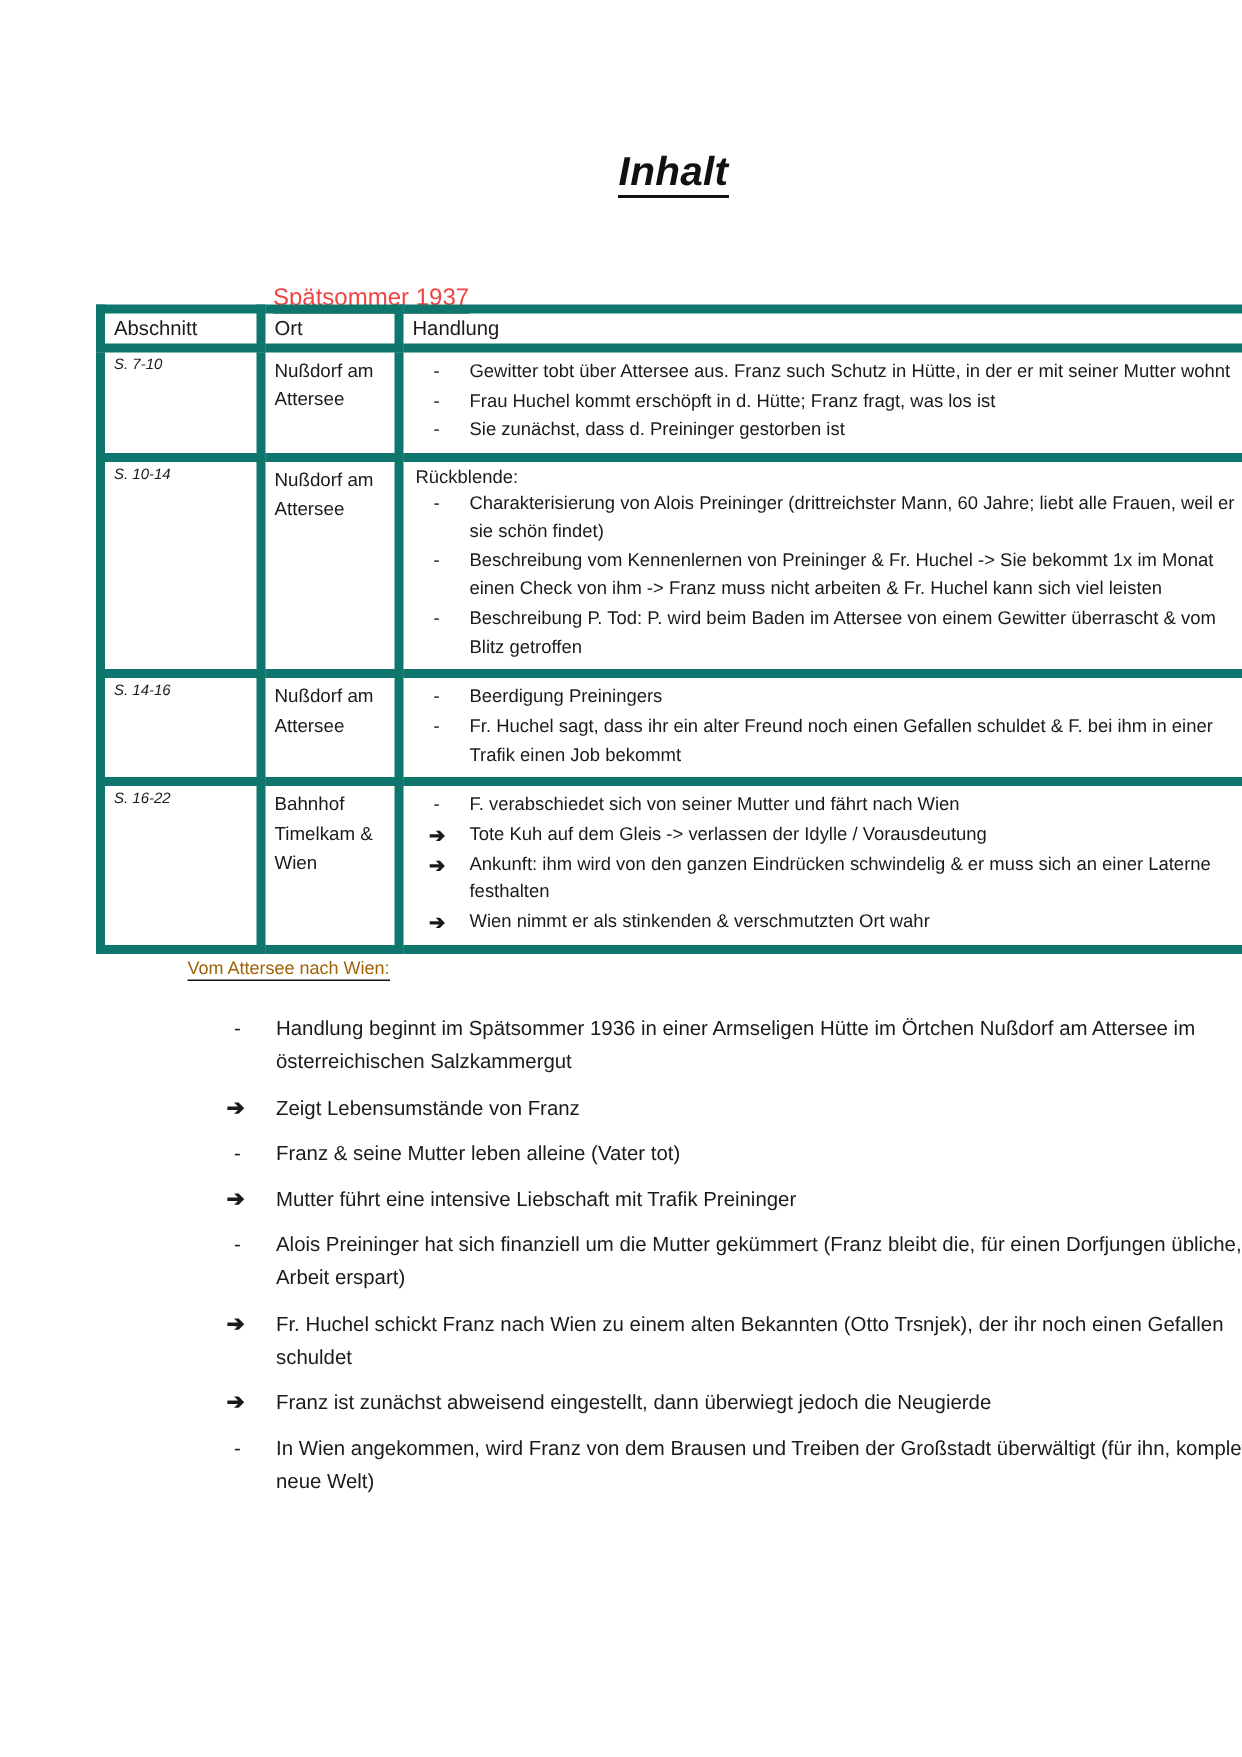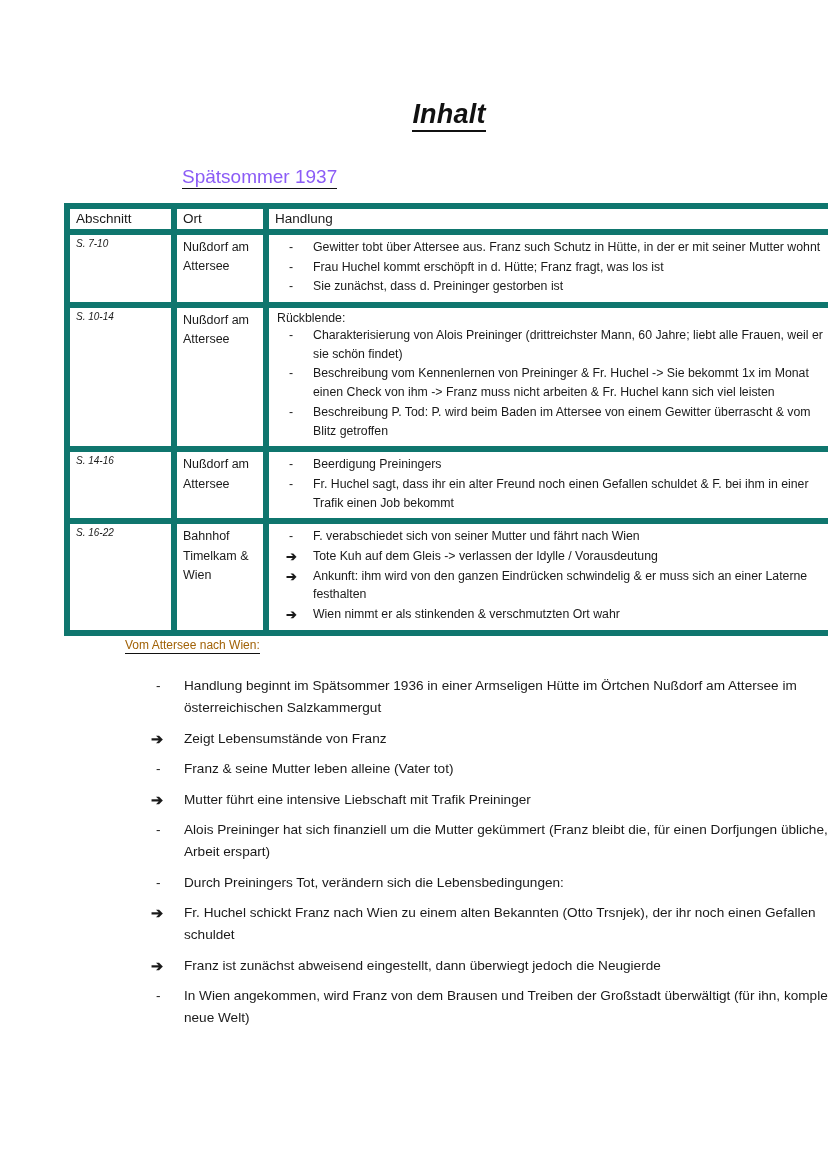--- a/index.html
+++ b/index.html
@@ -38,24 +38,24 @@
     color: #111111;
   }
   .doc-title span {
     border-bottom: 2px solid #111111;
     padding-bottom: 1px;
   }
 
   
   .season-heading {
     position: absolute;
-    top: 166px;
+    top: 190px;
     left: 147px;
-    font-size: 19px;
-    color: #8b5cf6;
+    font-size: 16px;
+    color: #ef4444;
     white-space: nowrap;
   }
   .season-heading span {
     border-bottom: 1.6px solid #111111;
     padding-bottom: 1px;
   }
 
   
   .content-table {
     position: absolute;
@@ -244,19 +244,19 @@
   <div class="sub-heading">
     <span>Vom Attersee nach Wien:</span>
   </div>
 
   <ul class="summary-list" id="summary-list">
       <li><span class="mk dash">-</span><span>Handlung beginnt im Spätsommer 1936 in einer Armseligen Hütte im Örtchen Nußdorf am Attersee im österreichischen Salzkammergut</span></li>
       <li><span class="mk arrow">➔</span><span>Zeigt Lebensumstände von Franz</span></li>
       <li><span class="mk dash">-</span><span>Franz &amp; seine Mutter leben alleine (Vater tot)</span></li>
       <li><span class="mk arrow">➔</span><span>Mutter führt eine intensive Liebschaft mit Trafik Preininger</span></li>
       <li><span class="mk dash">-</span><span>Alois Preininger hat sich finanziell um die Mutter gekümmert (Franz bleibt die, für einen Dorfjungen übliche, Arbeit erspart)</span></li>
-      <li><span class="mk dash">-</span><span>Durch Preiningers Tot, verändern sich die Lebensbedingungen:</span></li>
+      <li><span class="mk dash">-</span></li>
       <li><span class="mk arrow">➔</span><span>Fr. Huchel schickt Franz nach Wien zu einem alten Bekannten (Otto Trsnjek), der ihr noch einen Gefallen schuldet</span></li>
       <li><span class="mk arrow">➔</span><span>Franz ist zunächst abweisend eingestellt, dann überwiegt jedoch die Neugierde</span></li>
       <li><span class="mk dash">-</span><span>In Wien angekommen, wird Franz von dem Brausen und Treiben der Großstadt überwältigt (für ihn, komplett neue Welt)</span></li>
     </ul>
 
 </div>
 
 </body></html>

